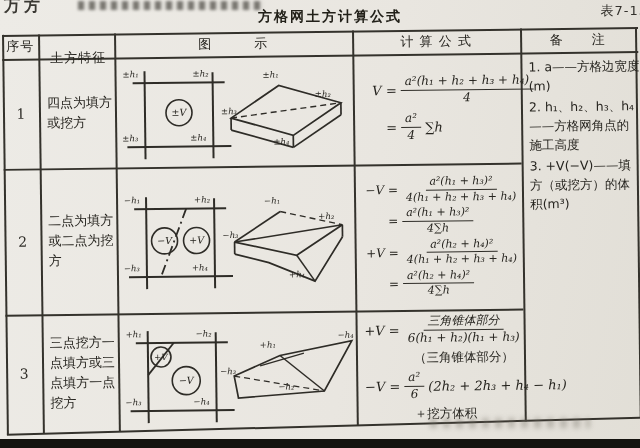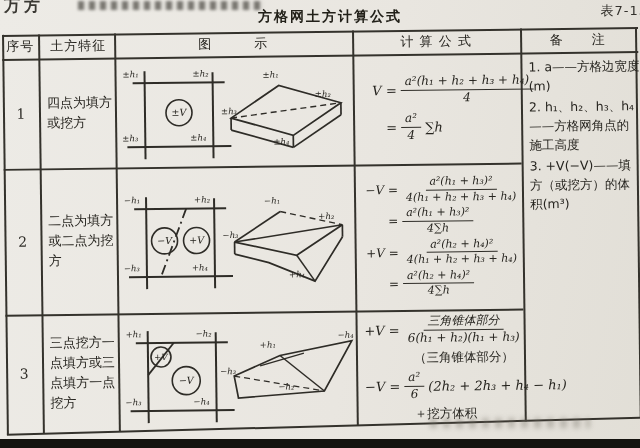--- a/index.html
+++ b/index.html
@@ -72,21 +72,21 @@
     <div class="hline" style="left:0;top:280px;width:518px"></div>
     <div class="bottom-slant"></div>
     <div class="vline" style="left:0;top:0;height:400px"></div>
     <div class="vline" style="left:36px;top:0;height:399px"></div>
     <div class="vline" style="left:112px;top:0;height:398px"></div>
     <div class="vline" style="left:350px;top:0;height:395px"></div>
     <div class="vline" style="left:518px;top:0;height:393px"></div>
     <div class="vline" style="left:633px;top:0;height:390px"></div>
 
     <div class="cell cc hdr" style="left:0;top:0;width:36px;height:24px">序号</div>
-    <div class="cell cc hdr" style="left:36px;top:0;width:80px;height:24px">土方特征</div>
+    <div class="cell cc hdr" style="left:36px;top:12px;width:80px;height:24px">土方特征</div>
     <div class="cell cc hdr" style="left:112px;top:0;width:238px;height:24px">图　　　示</div>
     <div class="cell cc hdr" style="left:350px;top:0;width:168px;height:24px">计 算 公 式</div>
     <div class="cell cc hdr" style="left:518px;top:0;width:115px;height:24px">备　　注</div>
 
     <div class="cell cc num-cell" style="left:0;top:24px;width:36px;height:110px">1</div>
     <div class="cell feature" style="left:36px;top:24px;width:76px;height:110px">四点为填方或挖方</div>
 
     <svg style="left:118px;top:28px" width="114" height="104" viewBox="0 0 114 104">
       <line x1="12" y1="22" x2="104" y2="22" stroke-width="2"></line>
       <line x1="6" y1="86" x2="110" y2="86" stroke-width="2"></line>

